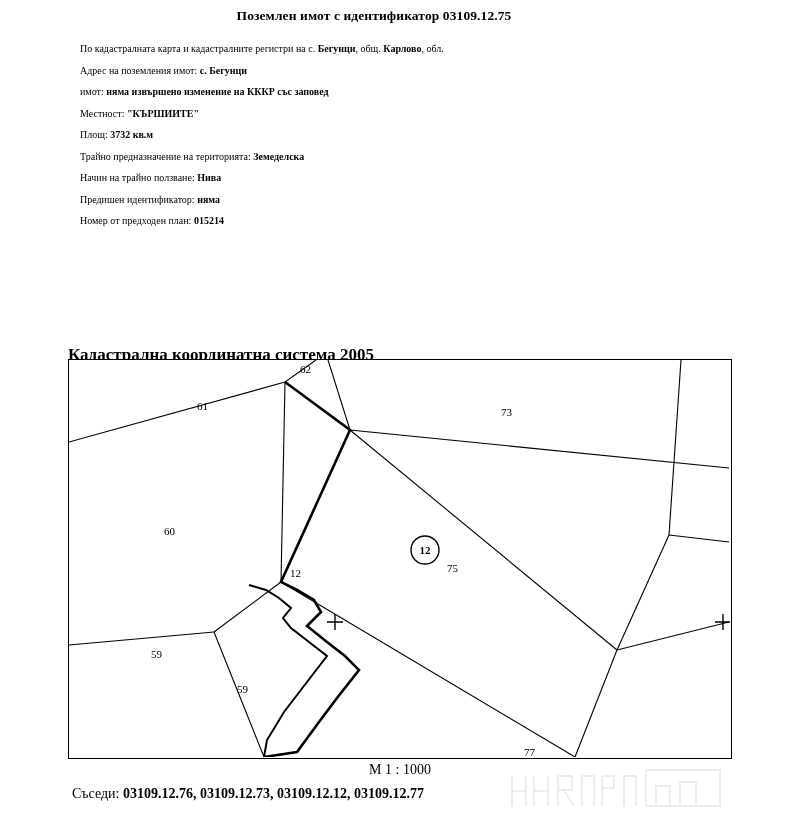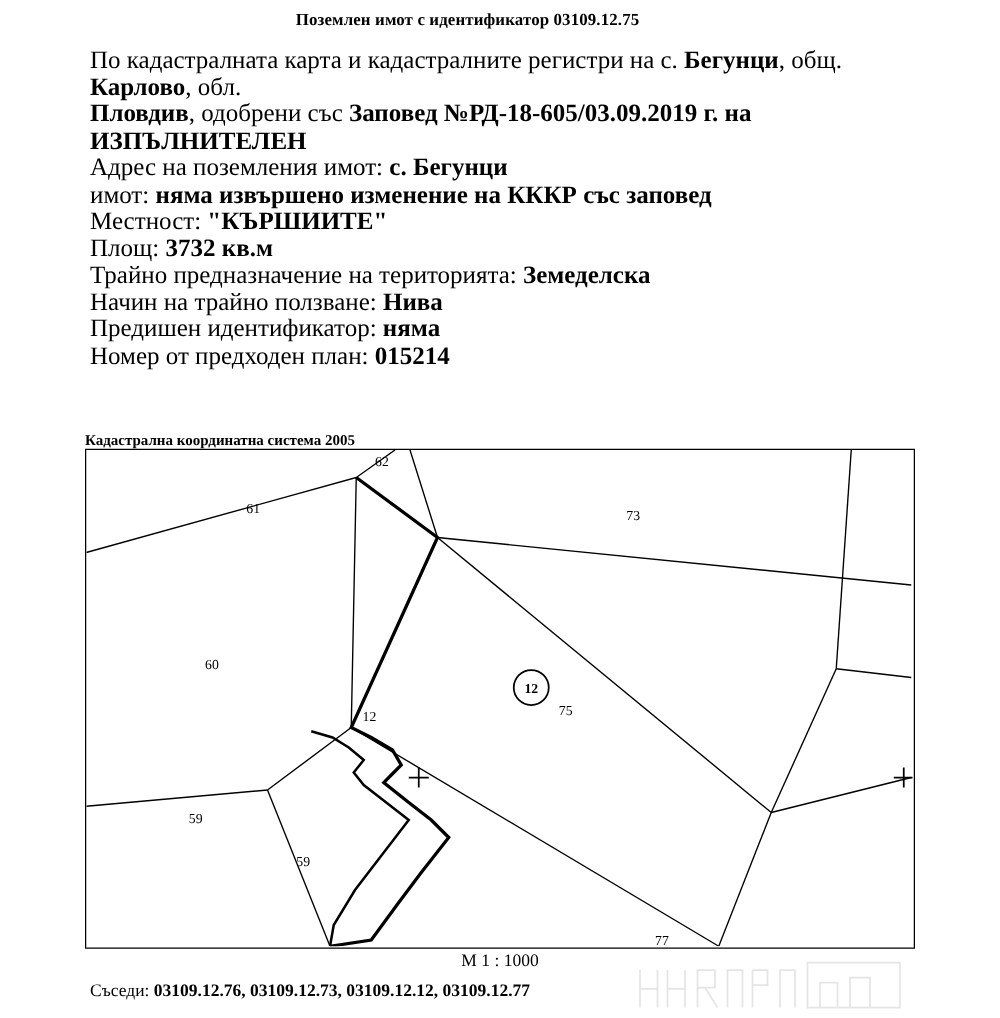--- a/index.html
+++ b/index.html
@@ -22,36 +22,36 @@
   }
   .doc-title {
     text-align: center;
     font-size: 13.5px;
     font-weight: bold;
     padding-top: 8px;
     letter-spacing: 0.1px;
   }
   .body-text {
     position: absolute;
-    left: 72px;
+    left: 80px;
     top: 38px;
     width: 660px;
-    font-size: 20px;
+    font-size: 10px;
     line-height: 21.5px;
   }
   .body-text p {
     margin: 0;
     padding: 0;
   }
   .b { font-weight: bold; }
   .coord-sys {
     position: absolute;
     left: 68px;
     top: 345px;
-    font-size: 12px;
+    font-size: 17px;
     font-weight: bold;
   }
   .map-frame {
     position: absolute;
     left: 68px;
     top: 359px;
     width: 664px;
     height: 400px;
     border: 1.6px solid #000;
     box-sizing: border-box;
@@ -94,23 +94,20 @@
 </head>
 <body>
 
 <div class="page">
 
   <div class="doc-title">Поземлен имот с идентификатор 03109.12.75</div>
 
   <div class="body-text">
     <p>
       <span>По кадастралната карта и кадастралните регистри на с. </span><span class="b">Бегунци</span><span>, общ. </span><span class="b">Карлово</span><span>, обл.</span>
-    </p>
-    <p>
-      <span class="b">Пловдив</span><span>, одобрени със </span><span class="b">Заповед №РД-18-605/03.09.2019 г. на ИЗПЪЛНИТЕЛЕН</span>
     </p>
     <p>
       <span>Адрес на поземления имот: </span><span class="b">с. Бегунци</span>
     </p>
     <p>
       <span>имот: </span><span class="b">няма извършено изменение на КККР със заповед</span>
     </p>
     <p>
       <span>Местност: </span><span class="b">"КЪРШИИТЕ"</span>
     </p>

